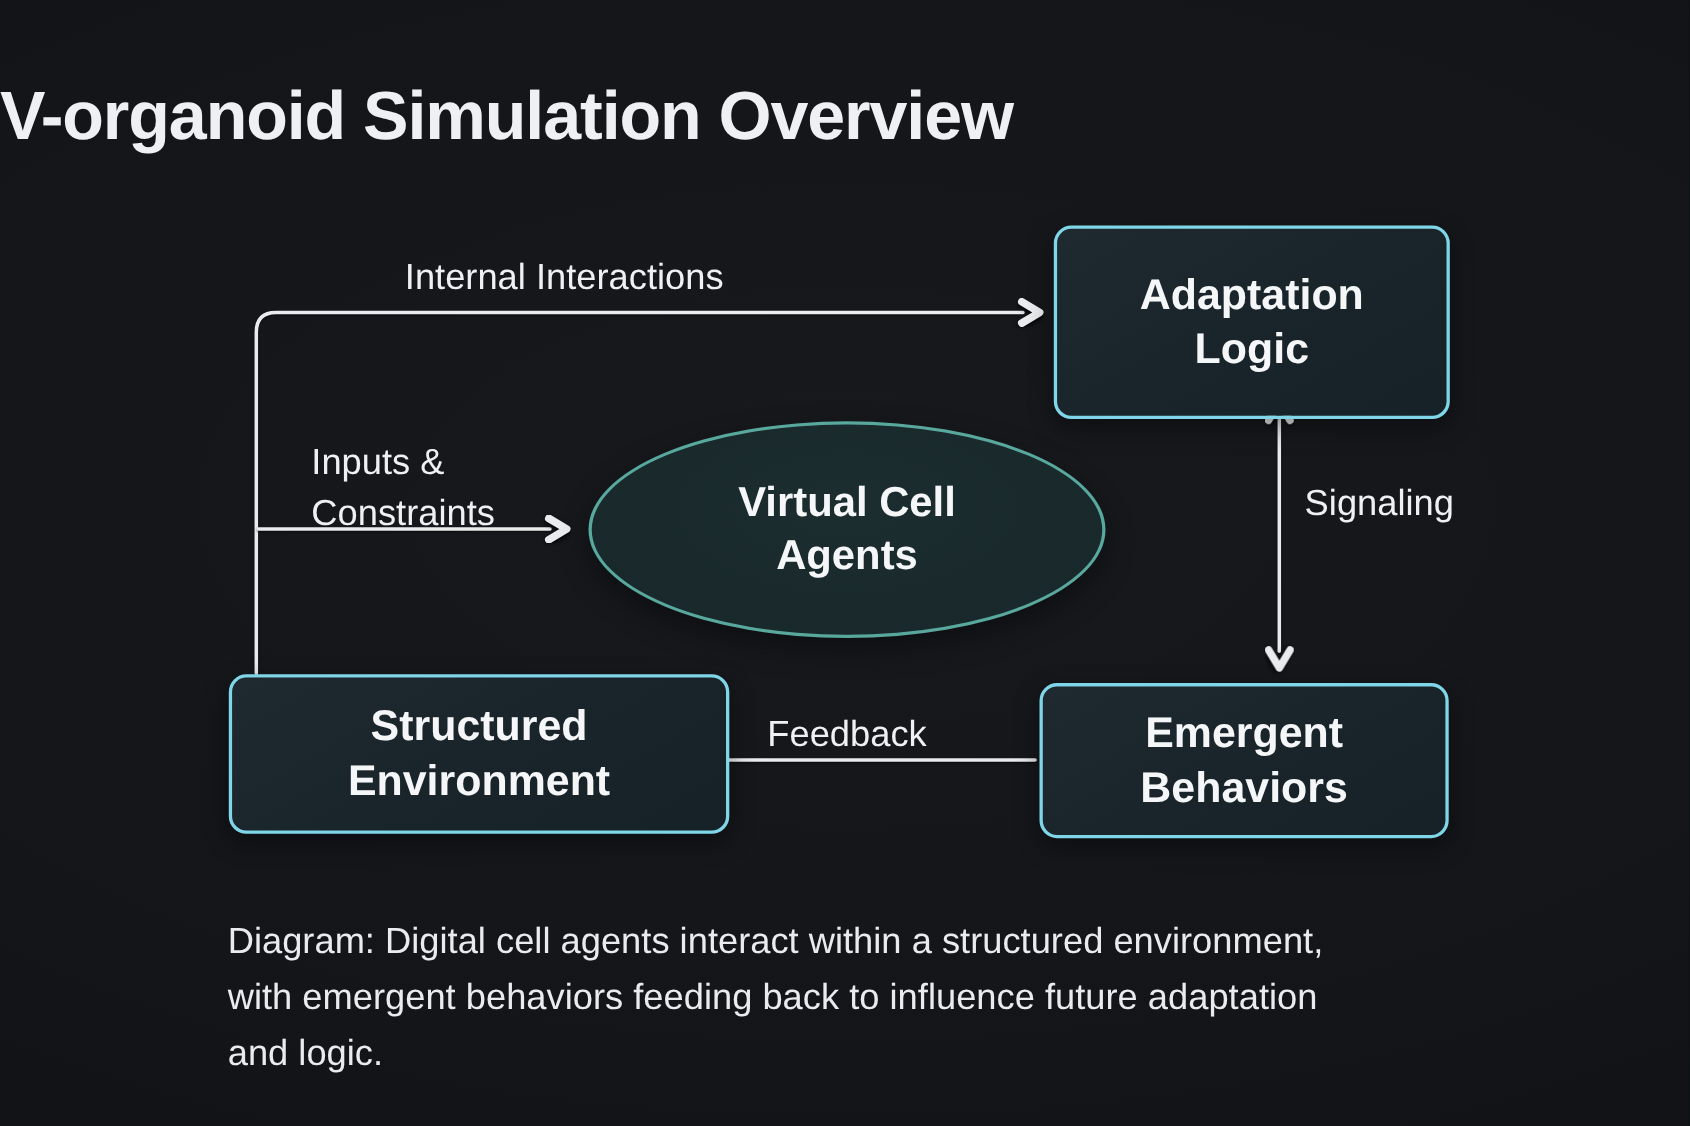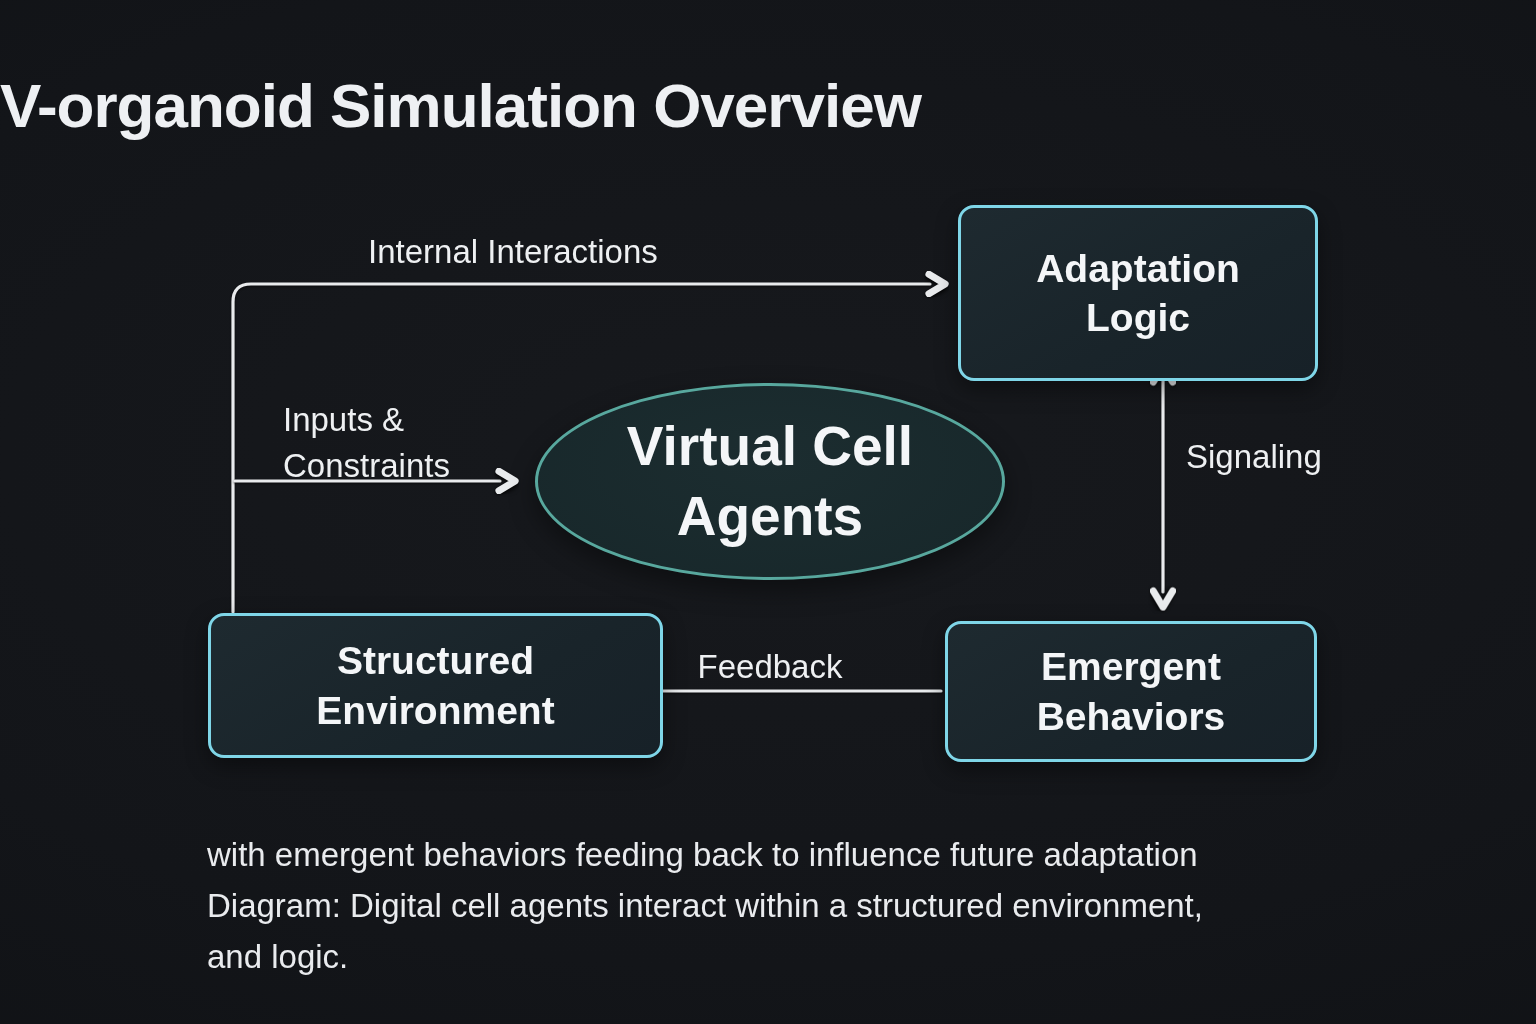--- a/index.html
+++ b/index.html
@@ -61,21 +61,21 @@
     box-shadow: 0 10px 26px rgba(0,0,0,0.40);
   }
   .node-label {
     white-space: pre-line;
     font-size: 39px;
     font-weight: 600;
     line-height: 1.26;
     color: #f4f6f8;
   }
   .node-ellipse .node-label {
-    font-size: 55px;
+    font-size: 38px;
     font-weight: 700;
   }
   .edge-label {
     position: absolute;
     white-space: pre-line;
     font-size: 33px;
     font-weight: 400;
     line-height: 46px;
     color: #eef0f2;
   }
@@ -132,18 +132,18 @@
   <div class="edge-label" style="left:330px; top:229px;margin-left:38px;">Internal Interactions</div>
 
   <div class="edge-label" style="left:283px; top:397px;">Inputs &amp;
 Constraints</div>
 
   <div class="edge-label" style="left:1186px; top:434px;">Signaling</div>
 
   <div class="edge-label" style="left:770px; top:644px; transform:translateX(-50%);">Feedback</div>
 
   <div class="caption">
+    <div>Diagram: Digital cell agents interact within a structured environment,</div>
     <div>with emergent behaviors feeding back to influence future adaptation</div>
-    <div>Diagram: Digital cell agents interact within a structured environment,</div>
     <div>and logic.</div>
   </div>
 
 </div>
 
 </body></html>

